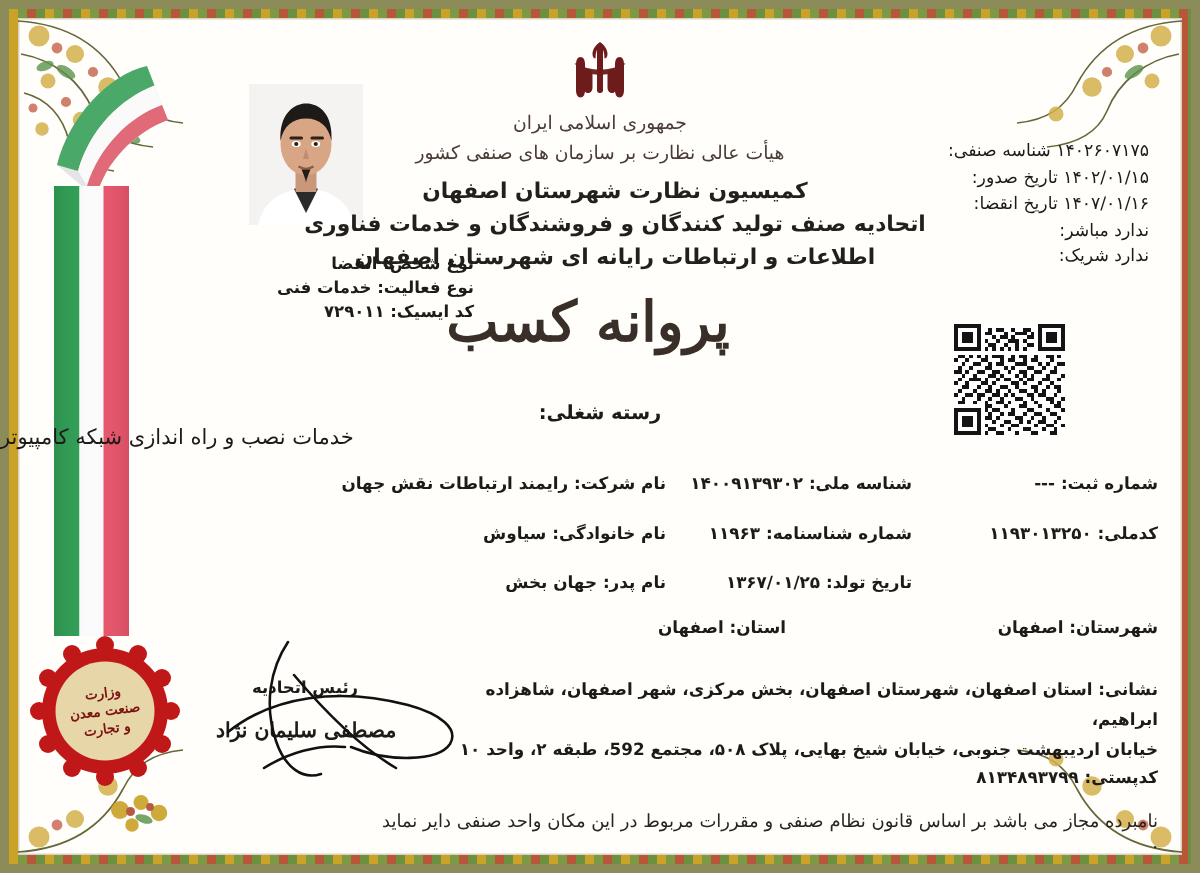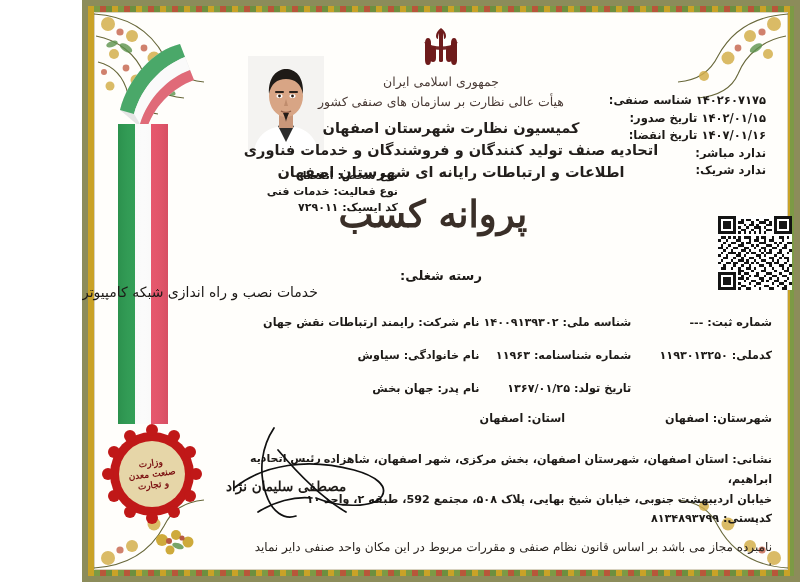--- a/index.html
+++ b/index.html
@@ -1,19 +1,19 @@
 <!DOCTYPE html>
 <html lang="fa" dir="rtl"><head>
 <meta charset="utf-8">
 <style>
   html,body{margin:0;padding:0;background:#ffffff;}
   body{width:800px;height:582px;overflow:hidden;
        font-family:"DejaVu Sans","Liberation Sans",sans-serif;}
 
-  #cert{position:relative;width:718px;height:582px;background:#eab308;overflow:hidden;}
+  #cert{position:relative;width:800px;height:582px;background:#eab308;overflow:hidden;}
 
   
   .border-frame{position:absolute;inset:0;
      border:6px solid #8c8c5a;
      box-sizing:border-box;
      background:
        repeating-linear-gradient(90deg,#c9a227 0 6px,#7c9a45 6px 12px,#b8563a 12px 18px,#6d8f3f 18px 24px);
      padding:6px;}
   .border-inner{position:absolute;inset:12px;background:#fffefb;border:1px solid #d8d2bf;}
 
@@ -43,21 +43,21 @@
   .hdr-b1{top:120px;font-size:14.5px;}
   .hdr-b2{top:142px;font-size:14.5px;}
   .hdr-b3{top:164px;font-size:14.5px;}
 
   .big-title{position:absolute;left:0;right:16px;top:192px;text-align:center;
      font-size:37px;font-weight:bold;color:#3a2f28;
      font-family:"DejaVu Serif","Liberation Serif",serif;}
 
   
   .meta-right{position:absolute;right:34px;top:92px;text-align:right;
-     font-size:11.5px;font-weight:bold;color:#1d1a17;line-height:17.5px;}
+     font-size:11.5px;font-weight:normal;color:#1d1a17;line-height:17.5px;}
   .meta-right div{white-space:nowrap;}
 
   
   .meta-left{position:absolute;left:126px;top:168px;text-align:right;
      font-size:11px;font-weight:bold;color:#1d1a17;line-height:16px;width:190px;}
   .meta-left div{white-space:nowrap;}
 
   
   .qr{position:absolute;left:636px;top:216px;width:74px;height:74px;}
 

